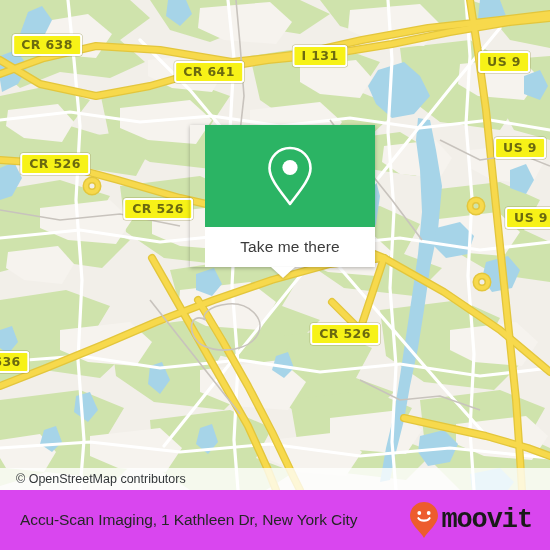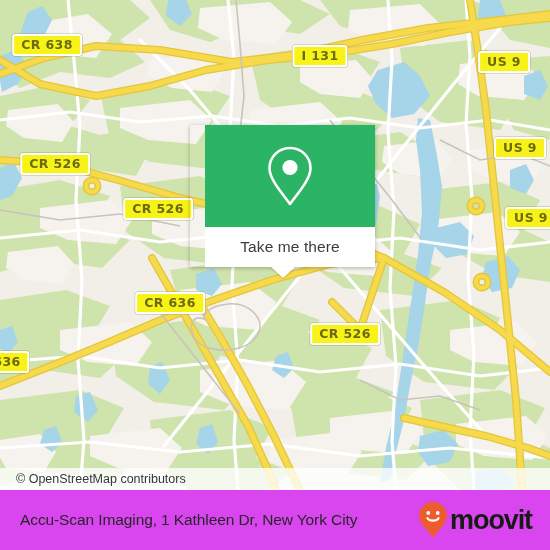--- a/index.html
+++ b/index.html
@@ -129,21 +129,21 @@
     font-family: "Liberation Sans", sans-serif;
     white-space: nowrap;
     letter-spacing: -0.1px;
   }
   #brand-logo {
     display: flex;
     align-items: center;
     gap: 2px;
   }
   #brand-wordmark {
-    font-family: Liberation Sans, sans-serif;
+    font-family: Liberation Mono, monospace;
     font-size: 27px;
     font-weight: bold;
     color: #1a1a1a;
     letter-spacing: -1.1px;
     line-height: 1;
   }
 </style>
 </head>
 <body>
 
@@ -302,27 +302,27 @@
           <path d="M330,120 L360,160 L392,200 L422,240"></path>
           <path d="M0,210 L60,220 L120,214 L180,226"></path>
           <path d="M440,140 L480,160 L520,154 L550,166"></path>
           <path d="M360,380 L400,400 L440,396 L480,410"></path>
         </g>
 
       </g>
     </svg>
 
     <div class="shield" style="left:47px;  top:45px;">CR 638</div>
+    <div class="shield" style="left:209px; top:72px;">CR 641</div>
     <div class="shield" style="left:320px; top:56px;">I 131</div>
     <div class="shield" style="left:504px; top:62px;">US 9</div>
     <div class="shield" style="left:55px;  top:164px;">CR 526</div>
     <div class="shield" style="left:520px; top:148px;">US 9</div>
     <div class="shield" style="left:158px; top:209px;">CR 526</div>
     <div class="shield" style="left:531px; top:218px;">US 9</div>
-    <div class="shield" style="left:170px; top:303px;">CR 636</div>
     <div class="shield" style="left:345px; top:334px;">CR 526</div>
     <div class="shield" style="left:7px;   top:362px;">636</div>
 
     <div id="popup-card">
       <div id="popup-image">
         <svg width="54" height="66" viewBox="0 0 54 66">
           <path d="M27 5 C15.5 5 6.5 14 6.5 25.2 C6.5 36 18 49 27 61 C36 49 47.5 36 47.5 25.2 C47.5 14 38.5 5 27 5 Z" fill="none" stroke="#ffffff" stroke-width="2.6" stroke-linejoin="round"></path>
           <circle cx="27" cy="24.5" r="7.6" fill="#ffffff"></circle>
         </svg>
       </div>

